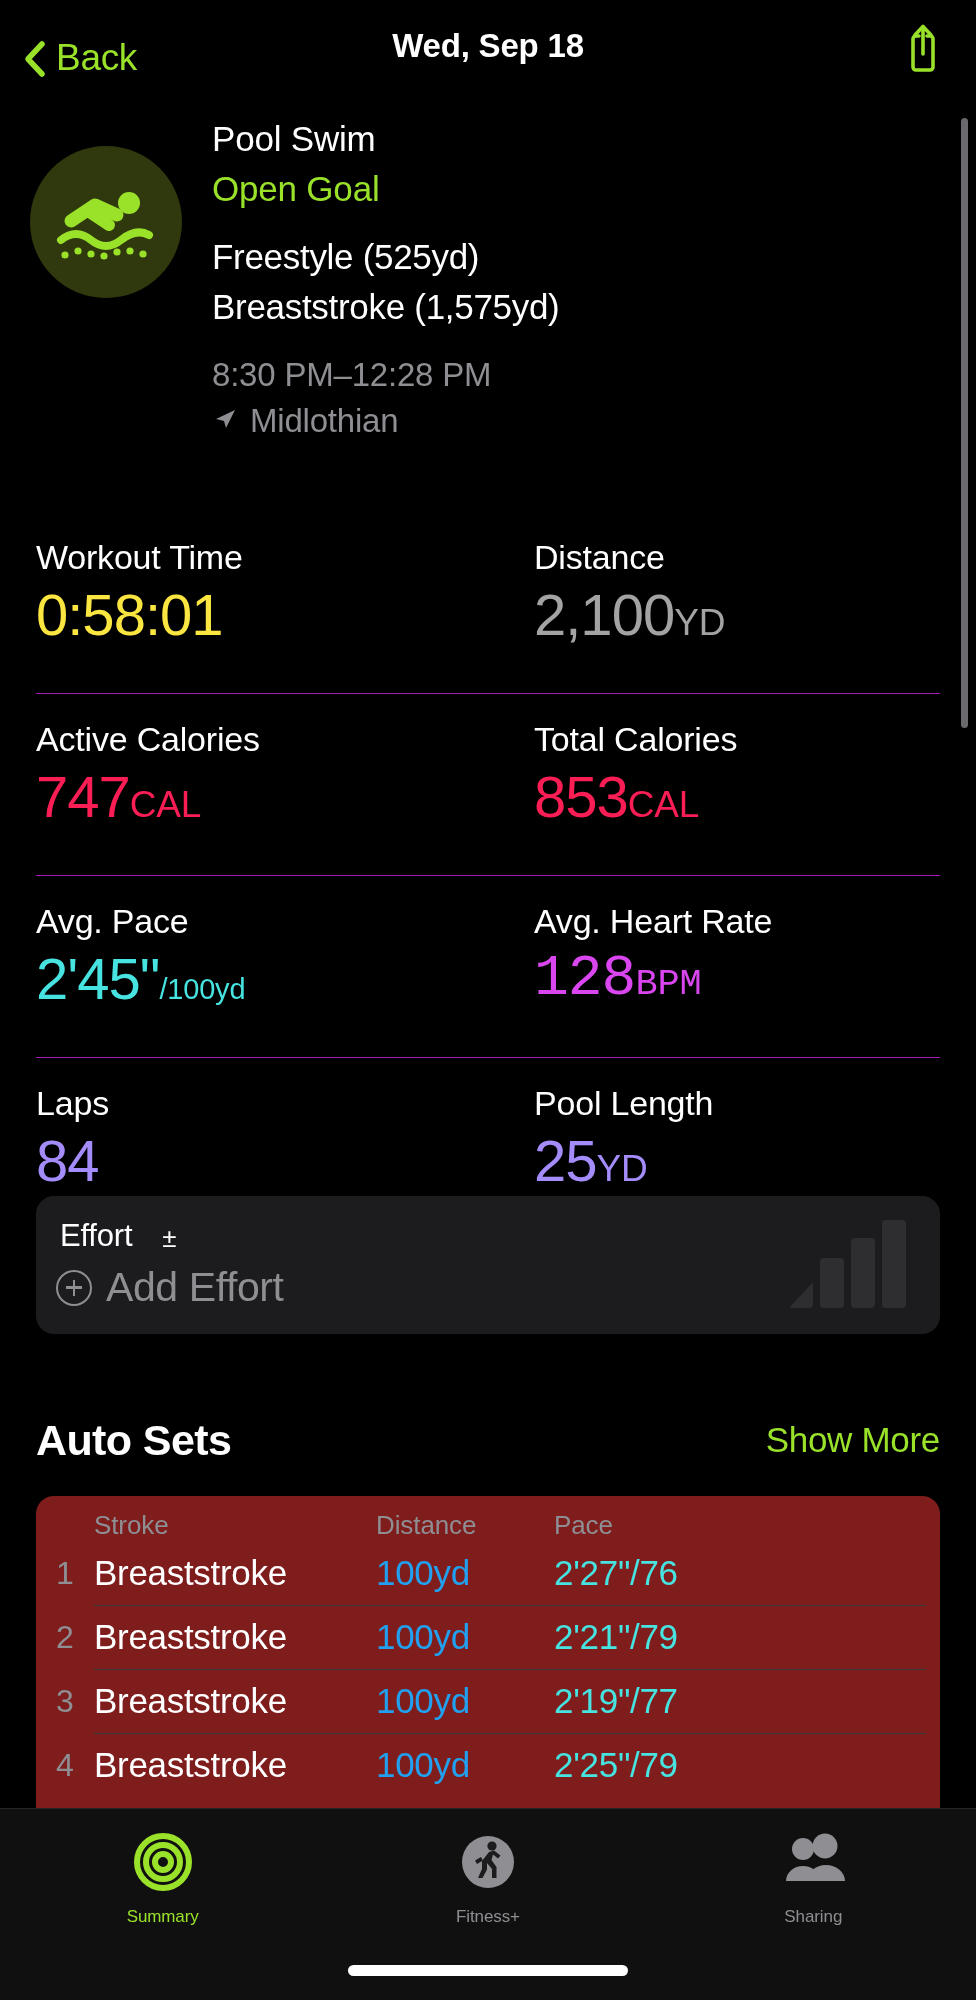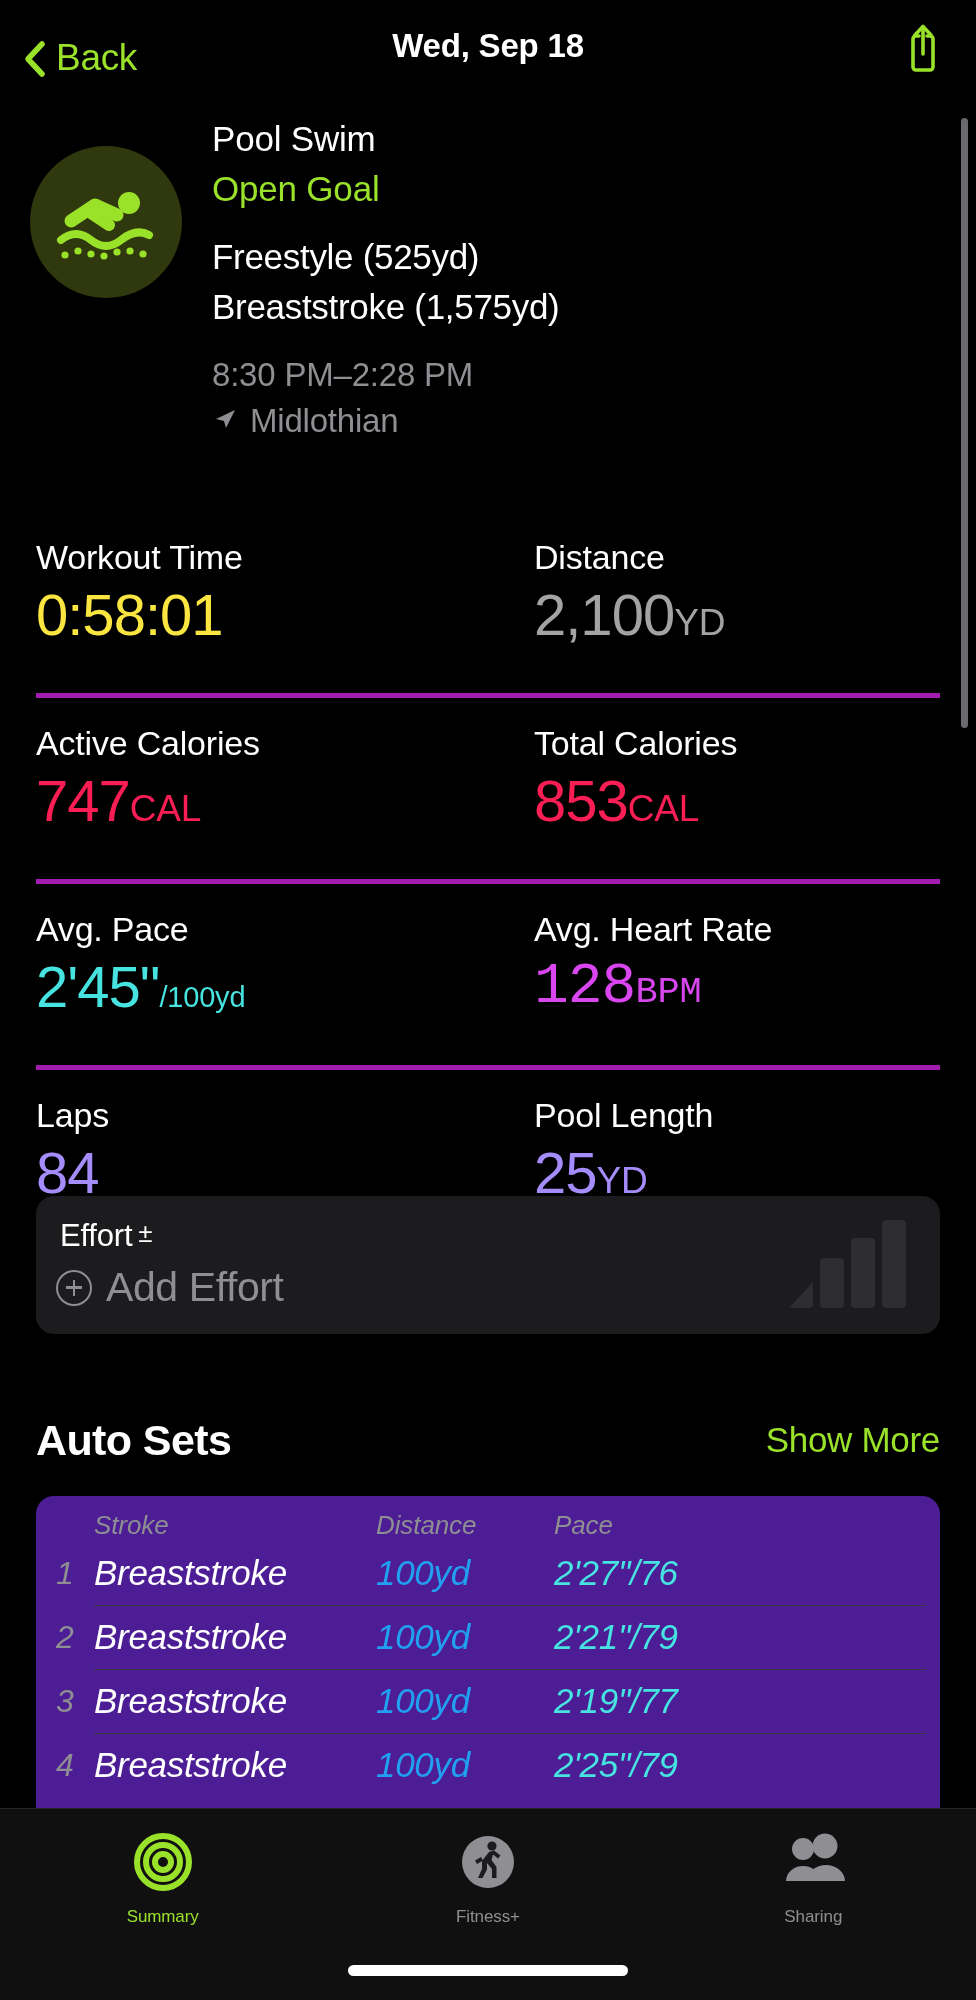--- a/index.html
+++ b/index.html
@@ -44,21 +44,21 @@
   .hdr-strokes { margin-top: 18px; }
   .hdr-stroke-line { color: #fff; font-size: 35px; letter-spacing: -0.3px; line-height: 50px; }
   .hdr-meta { margin-top: 20px; }
   .hdr-time { color: #8e8e93; font-size: 33px; letter-spacing: -0.2px; line-height: 46px; }
   .hdr-loc { color: #8e8e93; font-size: 33px; letter-spacing: -0.2px; line-height: 46px;
              display: flex; align-items: center; gap: 12px; }
 
   
   .metrics { position: absolute; top: 512px; left: 36px; right: 36px; }
   .metric-row { display: flex; position: relative; padding-bottom: 6px; }
-  .metric-row + .metric-row { border-top: 5px solid #a21caf; }
+  .metric-row + .metric-row { border-top: 1px solid #a21caf; }
   .metric-cell { width: 50%; padding-top: 24px; padding-bottom: 22px; }
   .metric-cell.right { padding-left: 46px; }
   .metric-label { color: #fff; font-size: 34px; letter-spacing: -0.2px; line-height: 42px; }
   .metric-value { line-height: 70px; margin-top: 2px; white-space: nowrap; }
   .metric-num { font-size: 58px; letter-spacing: -1px; font-weight: 400; }
   .metric-unit { font-size: 37px; letter-spacing: -0.2px; }
   .metric-unit-sm { font-size: 29px; letter-spacing: -0.2px; }
 
   .c-yellow { color: #fbe541; }
   .c-blue   { color: #a3a3a3; }
@@ -68,21 +68,21 @@
   .c-purple { color: #a48cfb; }
 
   
   .effort {
     position: absolute; top: 1196px; left: 36px; right: 36px; height: 138px;
     background: #1c1c1e; border-radius: 18px; overflow: hidden;
   }
   .effort-title {
     position: absolute; left: 24px; top: 22px;
     color: #fff; font-size: 31px; letter-spacing: -0.2px;
-    display: flex; align-items: flex-start; gap: 6px;
+    display: flex; align-items: flex-end; gap: 30px;
   }
   .effort-pm { color: #fff; font-size: 26px; }
   .effort-add {
     position: absolute; left: 20px; top: 68px;
     display: flex; align-items: center; gap: 14px; cursor: pointer;
   }
   .plus-circle {
     width: 36px; height: 36px; border-radius: 50%;
     border: 2.5px solid #8e8e93; position: relative; flex: 0 0 auto;
   }
@@ -102,21 +102,21 @@
   
   .sets-head {
     position: absolute; top: 1404px; left: 36px; right: 36px; height: 72px;
     display: flex; align-items: center; justify-content: space-between;
   }
   .sets-title { color: #fff; font-size: 43px; font-weight: bold; letter-spacing: -0.6px; }
   .sets-more { color: #9ae22a; font-size: 35px; letter-spacing: -0.3px; cursor: pointer; }
 
   .sets-card {
     position: absolute; top: 1496px; left: 36px; right: 36px; bottom: 0;
-    background: #4c1d95; border-radius: 18px; overflow: hidden; font-style: italic;
+    background: #7f1d1d; border-radius: 18px; overflow: hidden;
   }
   .sets-colheads { display: flex; padding: 14px 0 0 0; }
   .sets-row { display: flex; align-items: center; height: 64px; }
   .sets-row + .sets-row { position: relative; }
   .sets-row .sep {
     position: absolute; left: 58px; right: 14px; top: 0; height: 1px; background: #3a3a3c;
   }
   .col-idx   { width: 58px; text-align: center; flex: 0 0 auto; }
   .col-stroke{ width: 282px; flex: 0 0 auto; }
   .col-dist  { width: 178px; flex: 0 0 auto; }
@@ -194,21 +194,21 @@
       </div>
     </div>
     <div class="hdr-text">
       <div class="hdr-title">Pool Swim</div>
       <div class="hdr-goal">Open Goal</div>
       <div class="hdr-strokes">
         <div class="hdr-stroke-line">Freestyle (525yd)</div>
         <div class="hdr-stroke-line">Breaststroke (1,575yd)</div>
       </div>
       <div class="hdr-meta">
-        <div class="hdr-time">8:30 PM–2:28 PM</div>
+        <div class="hdr-time">8:30 PM–12:28 PM</div>
         <div class="hdr-loc">
           <span>
             <svg width="26" height="26" viewBox="0 0 26 26">
               <path d="M23 4 L4 13 L12 15 L14 22 Z" fill="#8e8e93"></path>
             </svg>
           </span>
           <span>Midlothian</span>
         </div>
       </div>
     </div>

